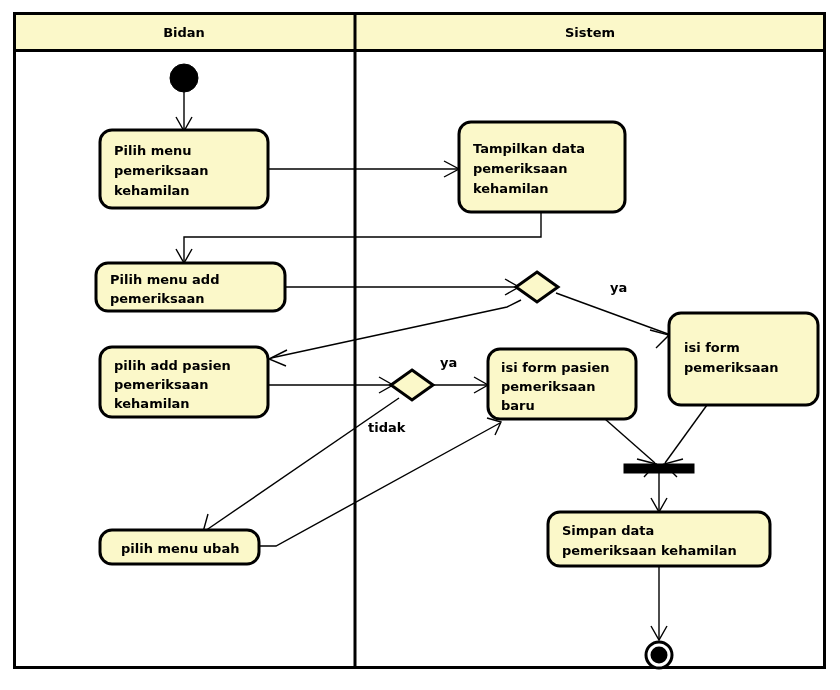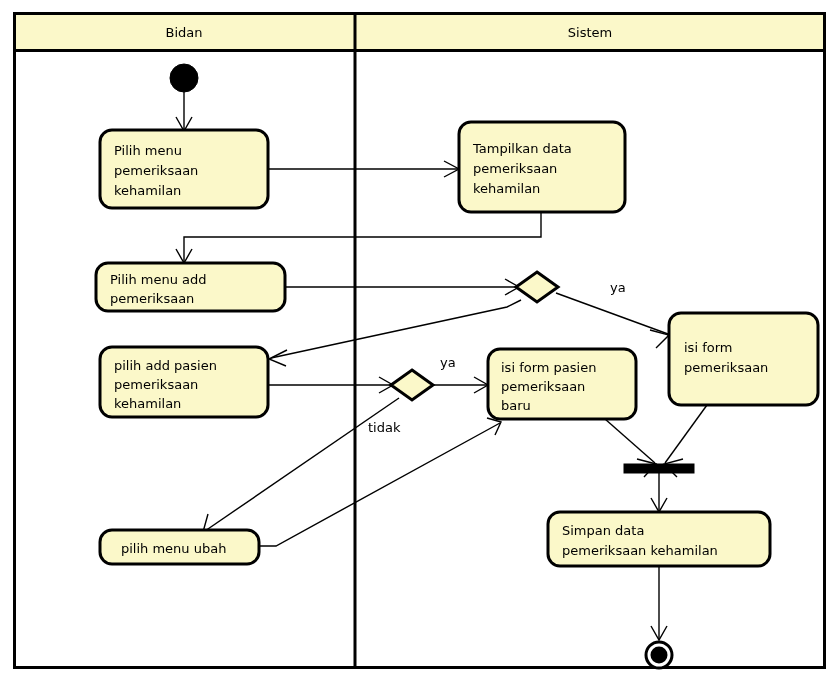--- a/index.html
+++ b/index.html
@@ -10,20 +10,21 @@
   }
   body {
     font-family: "DejaVu Sans", sans-serif;
   }
   #stage {
     position: relative;
     width: 840px;
     height: 690px;
     background: #ffffff;
     overflow: hidden;
+    font-weight: bold;
   }
   #diagram-svg {
     position: absolute;
     left: 0;
     top: 0;
     width: 840px;
     height: 690px;
   }
   .lane-title {
     font-size: 13px;

